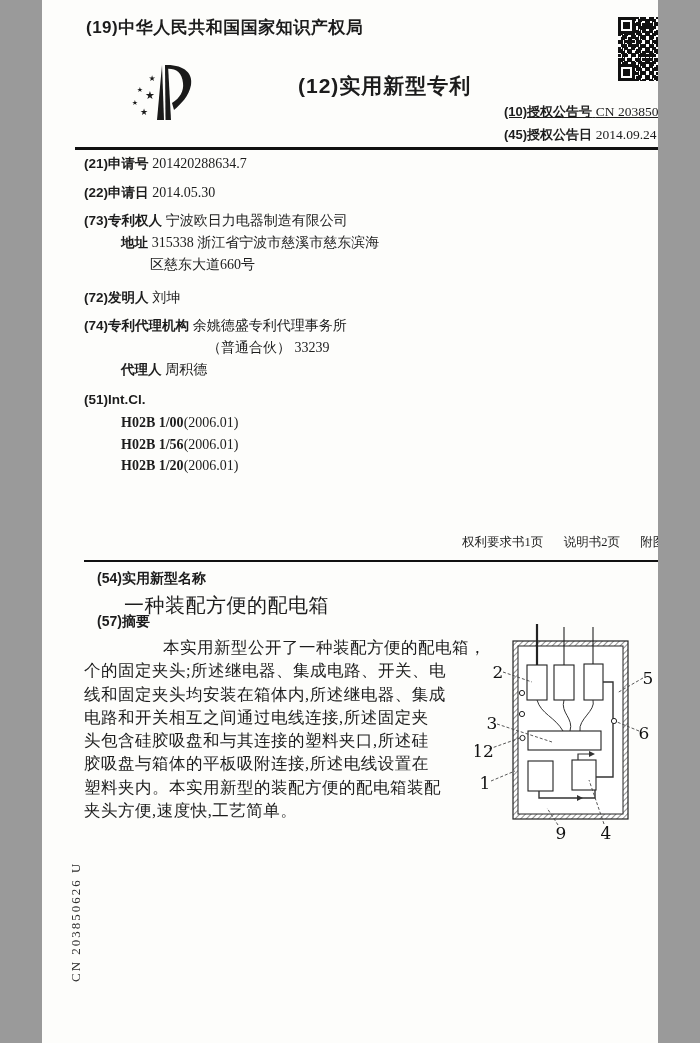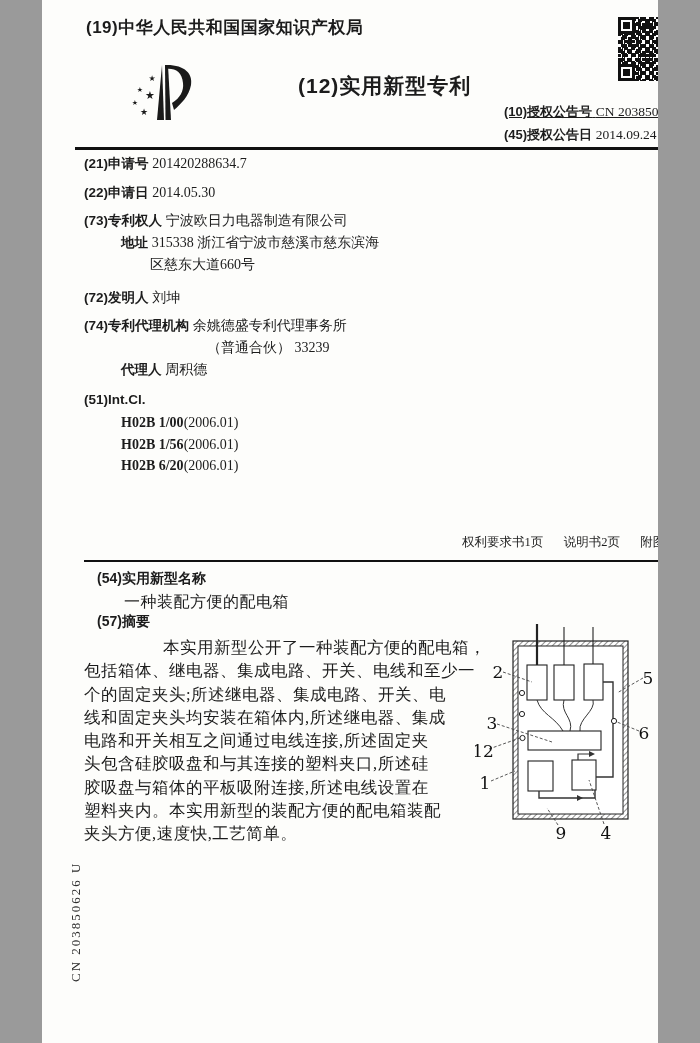--- a/index.html
+++ b/index.html
@@ -122,44 +122,43 @@
   <div class="row" style="left:42px;top:392px;">
     <span class="lbl">(51)Int.Cl.</span>
   </div>
   <div class="row" style="left:79px;top:415px;">
     <span class="intcl-code">H02B 1/00</span><span class="intcl-date">(2006.01)</span>
   </div>
   <div class="row" style="left:79px;top:437px;">
     <span class="intcl-code">H02B 1/56</span><span class="intcl-date">(2006.01)</span>
   </div>
   <div class="row" style="left:79px;top:458px;">
-    <span class="intcl-code">H02B 6/20</span><span class="intcl-date">(2006.01)</span>
+    <span class="intcl-code">H02B 1/20</span><span class="intcl-date">(2006.01)</span>
   </div>
 
   <div class="pages">
     <span>权利要求书1页</span>
     <span>说明书2页</span>
     <span>附图2页</span>
   </div>
 
   <div class="rule" style="left:42px;top:560px;width:650px;height:2px;"></div>
 
   <div class="row" style="left:55px;top:570px;font-size:14px;">
     <span class="lbl">(54)实用新型名称</span>
   </div>
   <div class="row" style="left:82px;top:592px;">
-    <span class="val" style="font-size:16px;letter-spacing:.5px;margin-top:20px;">一种装配方便的配电箱</span>
+    <span class="val" style="font-size:20px;letter-spacing:.5px;margin-top:20px;">一种装配方便的配电箱</span>
   </div>
   <div class="row" style="left:55px;top:613px;font-size:14px;">
     <span class="lbl">(57)摘要</span>
   </div>
 
   <div class="abstract">
     <div class="line">本实用新型公开了一种装配方便的配电箱，</div>
-    <div class="line">包括箱体、继电器、集成电路、开关、电线和至少一</div>
     <div class="line">个的固定夹头;所述继电器、集成电路、开关、电</div>
     <div class="line">线和固定夹头均安装在箱体内,所述继电器、集成</div>
     <div class="line">电路和开关相互之间通过电线连接,所述固定夹</div>
     <div class="line">头包含硅胶吸盘和与其连接的塑料夹口,所述硅</div>
     <div class="line">胶吸盘与箱体的平板吸附连接,所述电线设置在</div>
     <div class="line">塑料夹内。本实用新型的装配方便的配电箱装配</div>
     <div class="line">夹头方便,速度快,工艺简单。</div>
   </div>
 
   <div class="figure-wrap">

